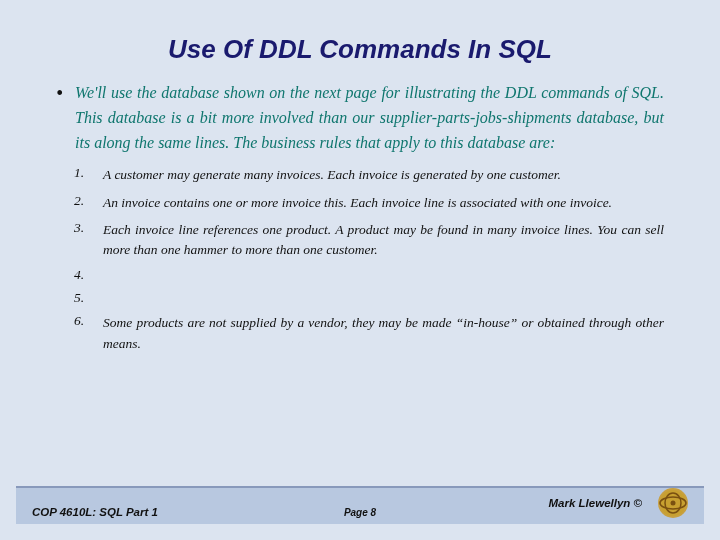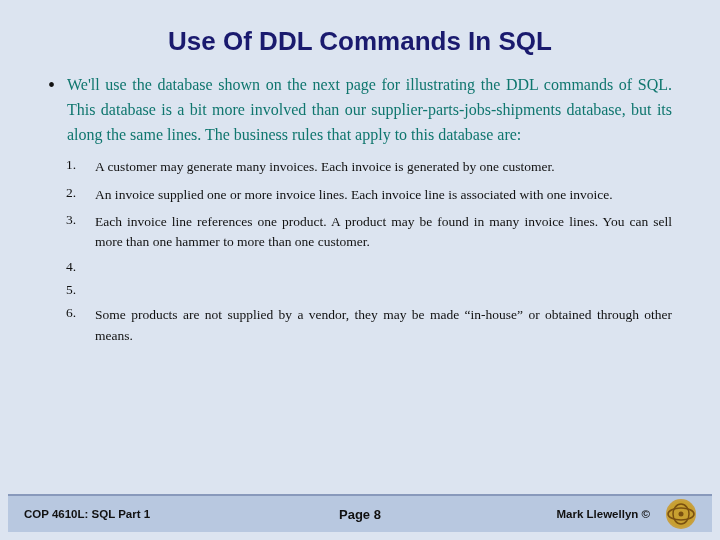--- a/index.html
+++ b/index.html
@@ -10,21 +10,22 @@
       font-family: 'Times New Roman', Times, serif;
       font-size: 13px;
       overflow: hidden;
     }
     .slide {
       width: 720px;
       height: 540px;
       background: #dce4f0;
       display: flex;
       flex-direction: column;
-      padding: 8px;
+      padding: 16px;
+      font-style: italic;
     }
     .slide-content {
       flex: 1;
       padding: 18px 40px 10px 40px;
       display: flex;
       flex-direction: column;
     }
     .slide-title {
       font-size: 26px;
       font-weight: bold;
@@ -69,35 +70,35 @@
       font-size: 13.5px;
       line-height: 1.5;
       color: #111;
       text-align: justify;
       margin-left: 7px;
     }
     .slide-footer {
       background: #b8c8e0;
       border-top: 2px solid #8899bb;
       display: flex;
-      align-items: center;
+      align-items: flex-end;
       padding: 6px 16px;
       height: 38px;
     }
     .footer-left {
       flex: 1;
       font-size: 11.5px;
       font-weight: bold;
       color: #111;
       font-family: Arial, sans-serif;
     }
     .footer-center {
       flex: 1;
       text-align: center;
-      font-size: 13px;
+      font-size: 10px;
       font-weight: bold;
       color: #111;
       font-family: Arial, sans-serif;
     }
     .footer-right {
       flex: 1;
       text-align: right;
       font-size: 11.5px;
       font-weight: bold;
       color: #111;
@@ -132,21 +133,21 @@
     </div>
 
     <div class="numbered-list">
 
     <div class="numbered-item">
           <span class="item-num">1.</span>
           <span class="item-text">A customer may generate many invoices.  Each invoice is generated by one customer.</span>
         </div>
         <div class="numbered-item">
           <span class="item-num">2.</span>
-          <span class="item-text">An invoice supplied one or more invoice lines.  Each invoice line is associated with one invoice.</span>
+          <span class="item-text">An invoice contains one or more invoice this.  Each invoice line is associated with one invoice.</span>
         </div>
         <div class="numbered-item">
           <span class="item-num">3.</span>
           <span class="item-text">Each invoice line references one product.  A product may be found in many invoice lines.  You can sell more than one hammer to more than one customer.</span>
         </div>
         <div class="numbered-item">
           <span class="item-num">4.</span>
         </div>
         <div class="numbered-item">
           <span class="item-num">5.</span>

